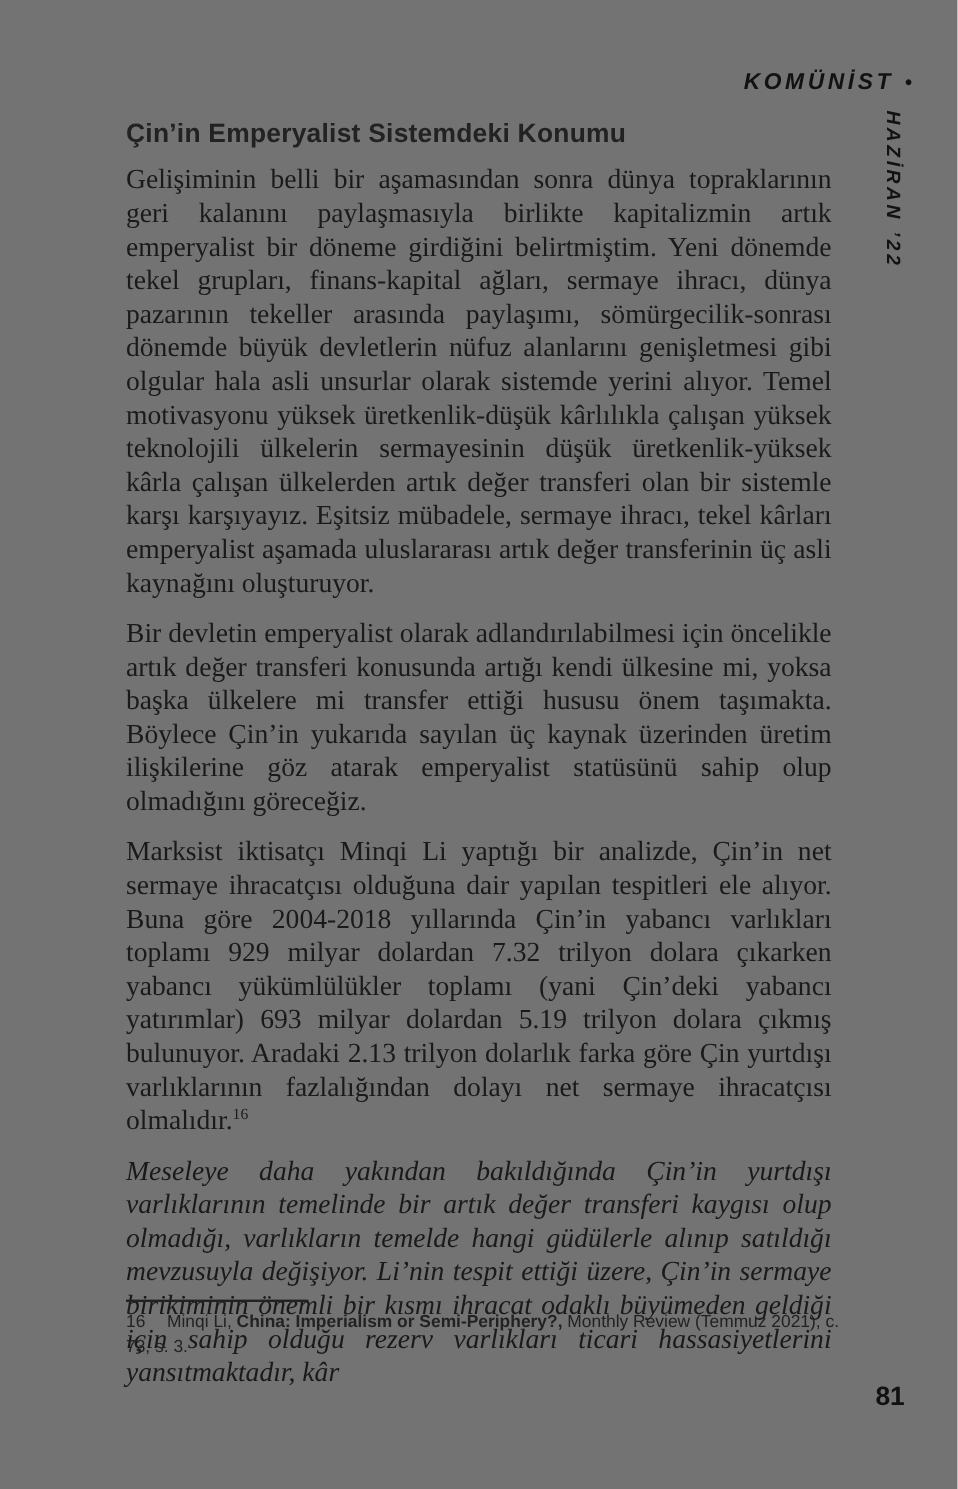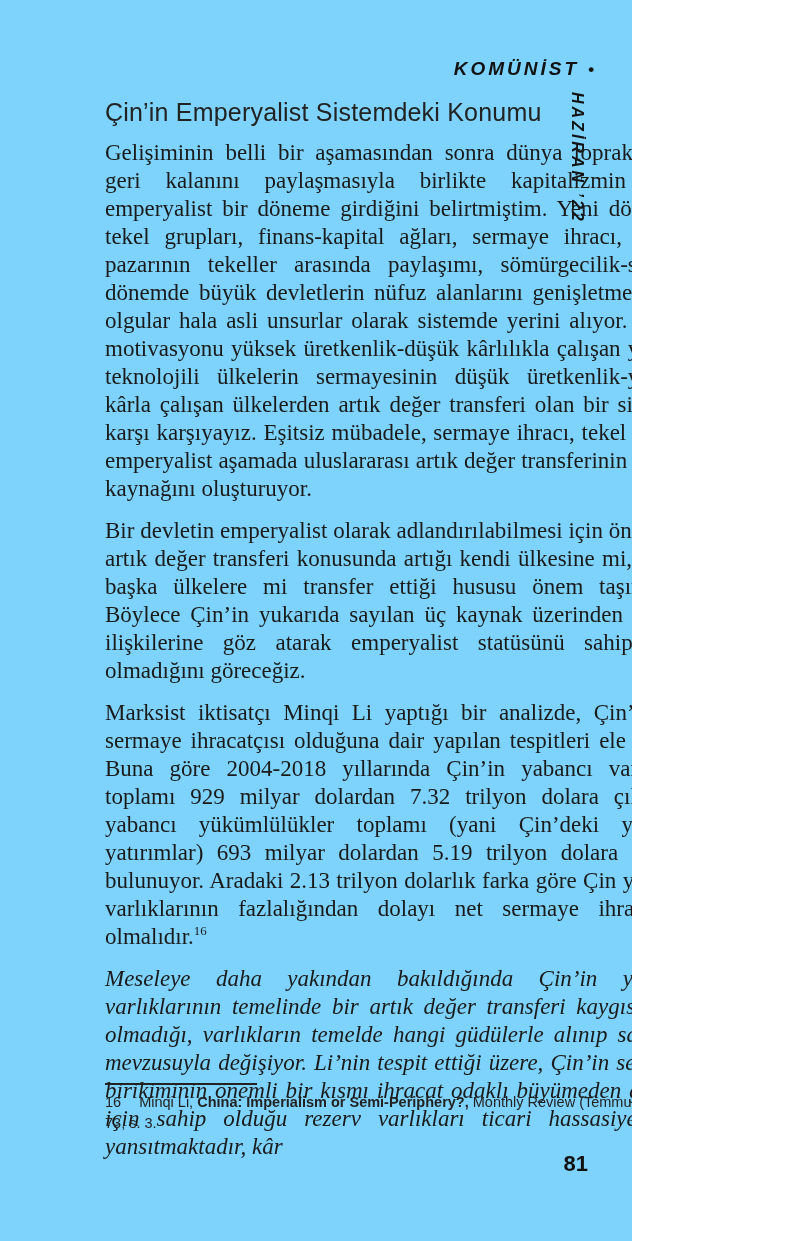--- a/index.html
+++ b/index.html
@@ -2,23 +2,23 @@
 <html lang="tr"><head>
 <meta charset="utf-8">
 <style>
   html, body {
     margin: 0;
     padding: 0;
     background: #ffffff;
   }
   .page {
     position: relative;
-    width: 632px;
+    width: 798px;
     height: 1241px;
-    background: #7dd3fc;
+    background: #737373;
     color: #1a1a1a;
     overflow: hidden;
     font-family: "Liberation Serif", serif;
   }
   
   .journal-header {
     position: absolute;
     top: 58px;
     right: 38px;
     font-family: "Liberation Sans", sans-serif;
@@ -51,22 +51,22 @@
   
   .article {
     position: absolute;
     left: 105px;
     top: 98px;
     width: 588px;
   }
   .article h1 {
     margin: 0 0 12px 0;
     font-family: "Liberation Sans", sans-serif;
-    font-weight: normal;
-    font-size: 25px;
+    font-weight: bold;
+    font-size: 22px;
     letter-spacing: 0.2px;
     color: #222222;
   }
   .article p {
     margin: 0 0 14px 0;
     font-size: 23px;
     line-height: 28px;
     text-align: justify;
     color: #1a1a1a;
   }

